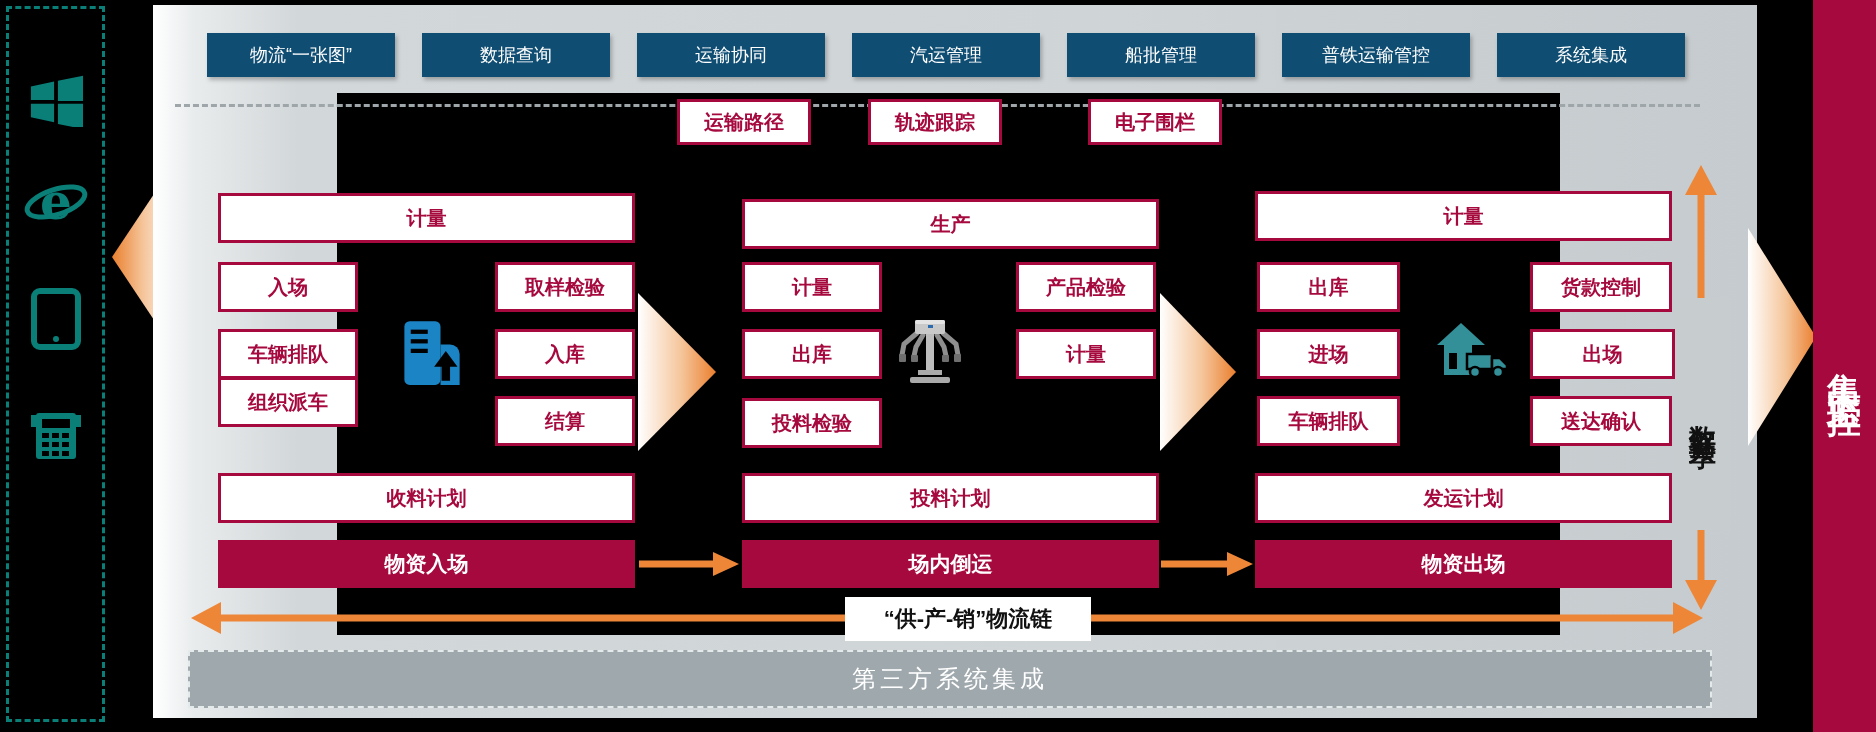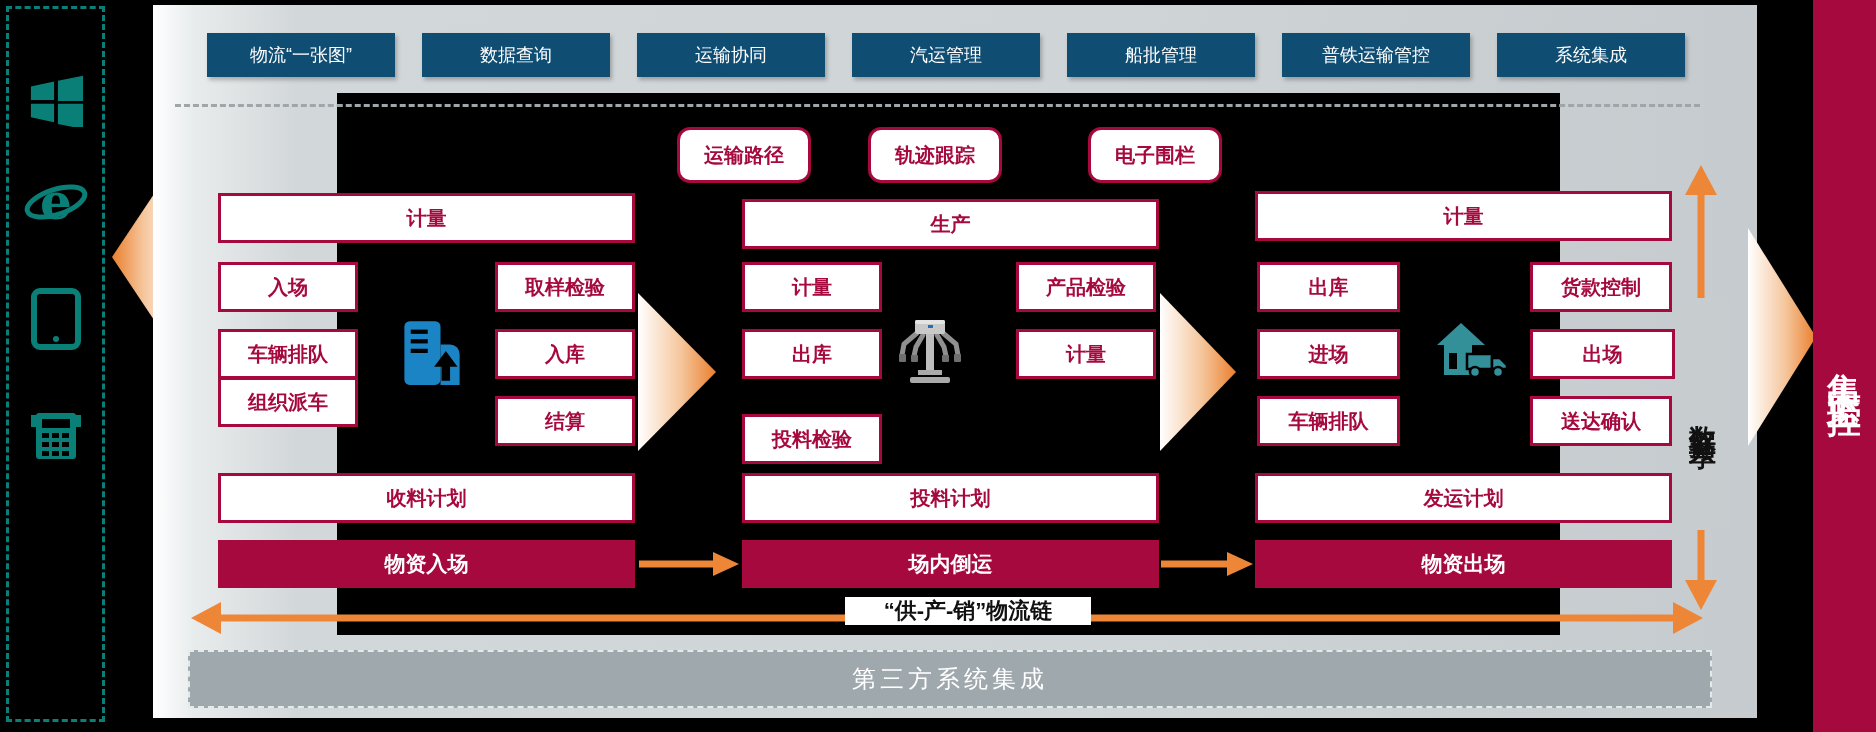--- a/index.html
+++ b/index.html
@@ -11,27 +11,27 @@
   
   .panel{position:absolute;left:153px;top:5px;width:1604px;height:713px;
          background:linear-gradient(90deg,#ffffff 0%,#e9eced 2.5%,#d2d7d9 9%,#cfd4d6 60%,#c5cbce 100%);}
   .blackrect{position:absolute;left:184px;top:88px;width:1223px;height:542px;background:#000;}
   .btnrow{position:absolute;left:54px;top:28px;width:1478px;height:44px;display:flex;gap:27px;border-radius:8px;}
   .btn{flex:1;background:#0F4D73;color:#fff;font-size:18px;display:flex;align-items:center;
        justify-content:center;box-shadow:2px 3px 4px rgba(0,0,0,.25);}
   .dashline{position:absolute;left:22px;top:99px;width:1525px;height:0;border-top:3px dashed #9EA6AA;}
   .wbox{position:absolute;background:#fff;border:3px solid #A6093D;color:#A6093D;font-weight:bold;
         font-size:20px;display:flex;align-items:center;justify-content:center;box-sizing:border-box;}
-  .track{width:134px;height:56px;top:122px;border-radius:13px;}
+  .track{width:134px;height:46px;top:94px;}
   .hdr,.plan{width:417px;height:50px;}
   .cell{width:140px;height:50px;}
   .bar{position:absolute;width:417px;height:48px;top:535px;background:#A6093D;color:#fff;
        font-weight:bold;font-size:21px;display:flex;align-items:center;justify-content:center;}
   .icon-abs{position:absolute;}
-  .chainlabel{position:absolute;left:692px;top:592px;width:246px;height:28px;background:#fff;
+  .chainlabel{position:absolute;left:692px;top:592px;width:246px;height:44px;background:#fff;
         color:#111;font-weight:bold;font-size:22px;display:flex;align-items:center;justify-content:center;z-index:4;}
   .thirdparty{position:absolute;left:35px;top:645px;width:1524px;height:58px;background:#9FA8AD;
         border:2px dashed #E4E9EA;box-sizing:border-box;color:#fff;font-size:24px;letter-spacing:4px;
         display:flex;align-items:center;justify-content:center;}
   .pill{position:absolute;left:1522px;top:293px;width:55px;height:232px;background:#C7CCCE;
         display:flex;align-items:center;justify-content:center;}
   .pill span{writing-mode:vertical-rl;color:#111;font-weight:bold;font-size:27px;letter-spacing:5px;}
   .monitor{position:absolute;left:1813px;top:0;width:63px;height:732px;background:#A6093D;
         display:flex;align-items:center;justify-content:center;}
   .monitor span{writing-mode:vertical-rl;color:#fff;font-weight:bold;font-size:34px;letter-spacing:10px;}
@@ -146,21 +146,21 @@
               <stop offset="100%" stop-color="#EA7F2E"></stop>
         </linearGradient>
           </defs>
         <polygon points="0,0 0,158 78,79" fill="url(#gr1)"></polygon>
       </svg>
     </div>
 
     <div class="wbox hdr" style="left:589px;top:194px">生产</div>
     <div class="wbox cell" style="left:589px;top:257px">计量</div>
     <div class="wbox cell" style="left:589px;top:324px">出库</div>
-    <div class="wbox cell" style="left:589px;top:409px">投料检验</div>
+    <div class="wbox cell" style="left:589px;top:393px">投料检验</div>
     <div class="wbox cell" style="left:863px;top:257px">产品检验</div>
     <div class="wbox cell" style="left:863px;top:324px">计量</div>
     <div class="wbox plan" style="left:589px;top:468px">投料计划</div>
     <div class="bar" style="left:589px">场内倒运</div>
     <div class="icon-abs" style="left:742px;top:308px">
       <svg width="70" height="74" viewBox="0 0 70 70">
         <g stroke="#8F8F8F" stroke-width="5" fill="none" stroke-linecap="round">
           <path d="M22 18 L9 29 L7 40"></path>
             <path d="M48 18 L61 29 L63 40"></path>
           <path d="M28 20 L21 32 L19 41"></path>

